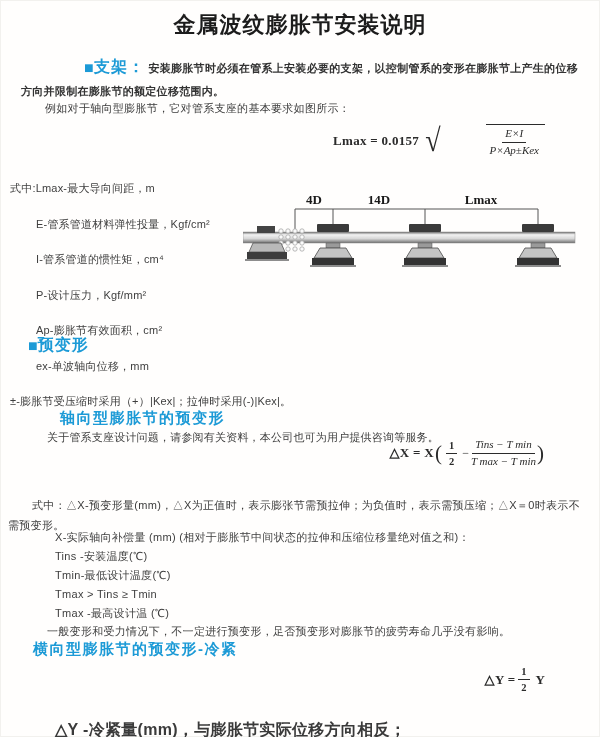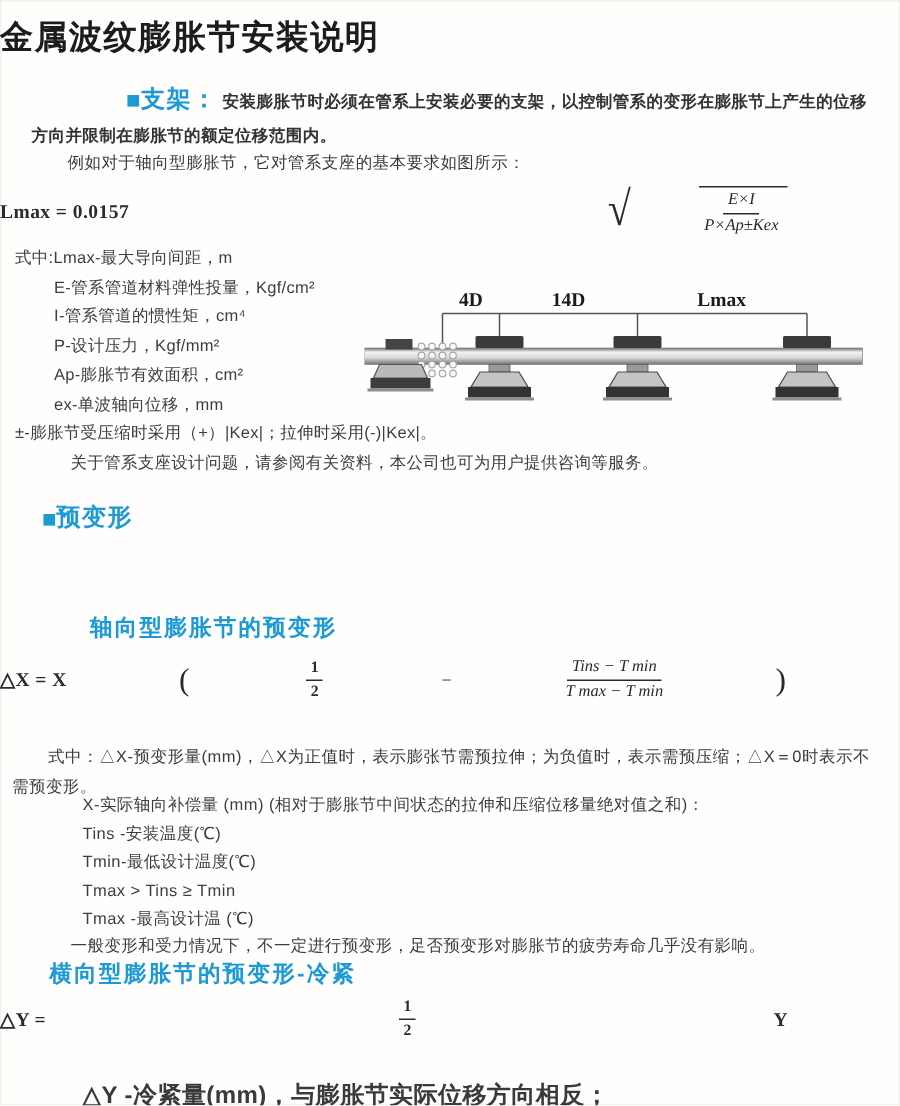--- a/index.html
+++ b/index.html
@@ -3,51 +3,51 @@
 <meta charset="utf-8">
 <style>
   html,body{margin:0;padding:0;background:#ffffff;}
   .page{
     position:relative;width:600px;height:737px;background:#fffefd;
     font-family:"Liberation Sans",sans-serif;color:#3b3b3b;overflow:hidden;
     box-shadow:inset 0 0 0 1px #f2f1ee;
   }
   .abs{position:absolute;}
   .title{
-    top:10px;left:0;width:600px;text-align:left;
+    top:10px;left:0;width:600px;text-align:center;
     font-size:22px;font-weight:bold;color:#1c1c1c;letter-spacing:1px;
   }
   .blue{color:#1c9ad6;}
   .sec-marker{font-size:16px;font-weight:bold;vertical-align:-1px;}
   .sec-label{font-size:16px;font-weight:bold;letter-spacing:1px;}
   .body-txt{font-size:11px;line-height:23px;letter-spacing:0.3px;}
   .p-support{top:55px;left:21px;width:557px;text-align:justify;text-indent:63px;color:#333;font-weight:bold;}
   .p-example{top:101px;left:45px;font-size:11px;letter-spacing:0.3px;}
   
-  .formula{left:0;width:525px;display:flex;justify-content:space-between;align-items:center;
-    font-family:"Liberation Serif",serif;color:#2b2b2b;}
+  .formula{left:0;width:525px;display:flex;justify-content:flex-end;align-items:center;
+    font-family:"Liberation Serif",serif;color:#2b2b2b;padding-left:20px;}
   .f1{top:124px;}
   .f2{top:438px;}
   .f3{top:665px;}
   .f-lhs{font-size:13px;font-weight:bold;letter-spacing:0.3px;}
   .sqrt-wrap{display:inline-flex;align-items:center;margin-left:6px;}
   .sqrt-sign{font-size:28px;line-height:1;font-weight:normal;margin-right:-3px;transform:scaleY(1.15);}
   .radicand{border-top:1.4px solid #2b2b2b;padding:2px 6px 0 4px;margin-left:48px;}
   .frac{display:inline-flex;flex-direction:column;align-items:center;text-align:center;
     font-size:11px;line-height:1.25;vertical-align:middle;}
   .frac>.num{border-bottom:1px solid #2b2b2b;padding:0 3px 1px;}
   .frac>.den{padding-top:1px;}
   .frac.it{font-style:italic;}
   .frac.half{font-size:10.5px;font-weight:bold;margin:0 3px;}
   .paren{font-size:21px;font-weight:normal;line-height:1;padding:0 1px;}
   .minus{font-size:12px;padding:0 2px;}
   .f-rhs{font-size:13px;font-weight:bold;margin-left:3px;}
   
   .deflist{top:163px;left:10px;width:560px;font-size:11px;letter-spacing:0.2px;color:#3e3e3e;}
-  .defline{height:19.5px;line-height:19.5px;white-space:nowrap;}
+  .defline{height:19.5px;line-height:19.5px;white-space:nowrap;margin-top:16px;}
   .defline.ind{padding-left:26px;}
   .defline.closing{padding-left:37px;}
   
   .diagram{top:190px;left:243px;width:352px;height:95px;}
   
   .h-predeform{top:335px;left:28px;}
   .p-predeform{top:355px;left:29px;width:549px;text-align:justify;text-indent:22px;
     font-size:11px;line-height:21.6px;letter-spacing:0.35px;color:#333;font-weight:bold;}
   .subhead{font-size:15px;font-weight:bold;letter-spacing:1.5px;}
   .h-axial{top:409px;left:60px;}

